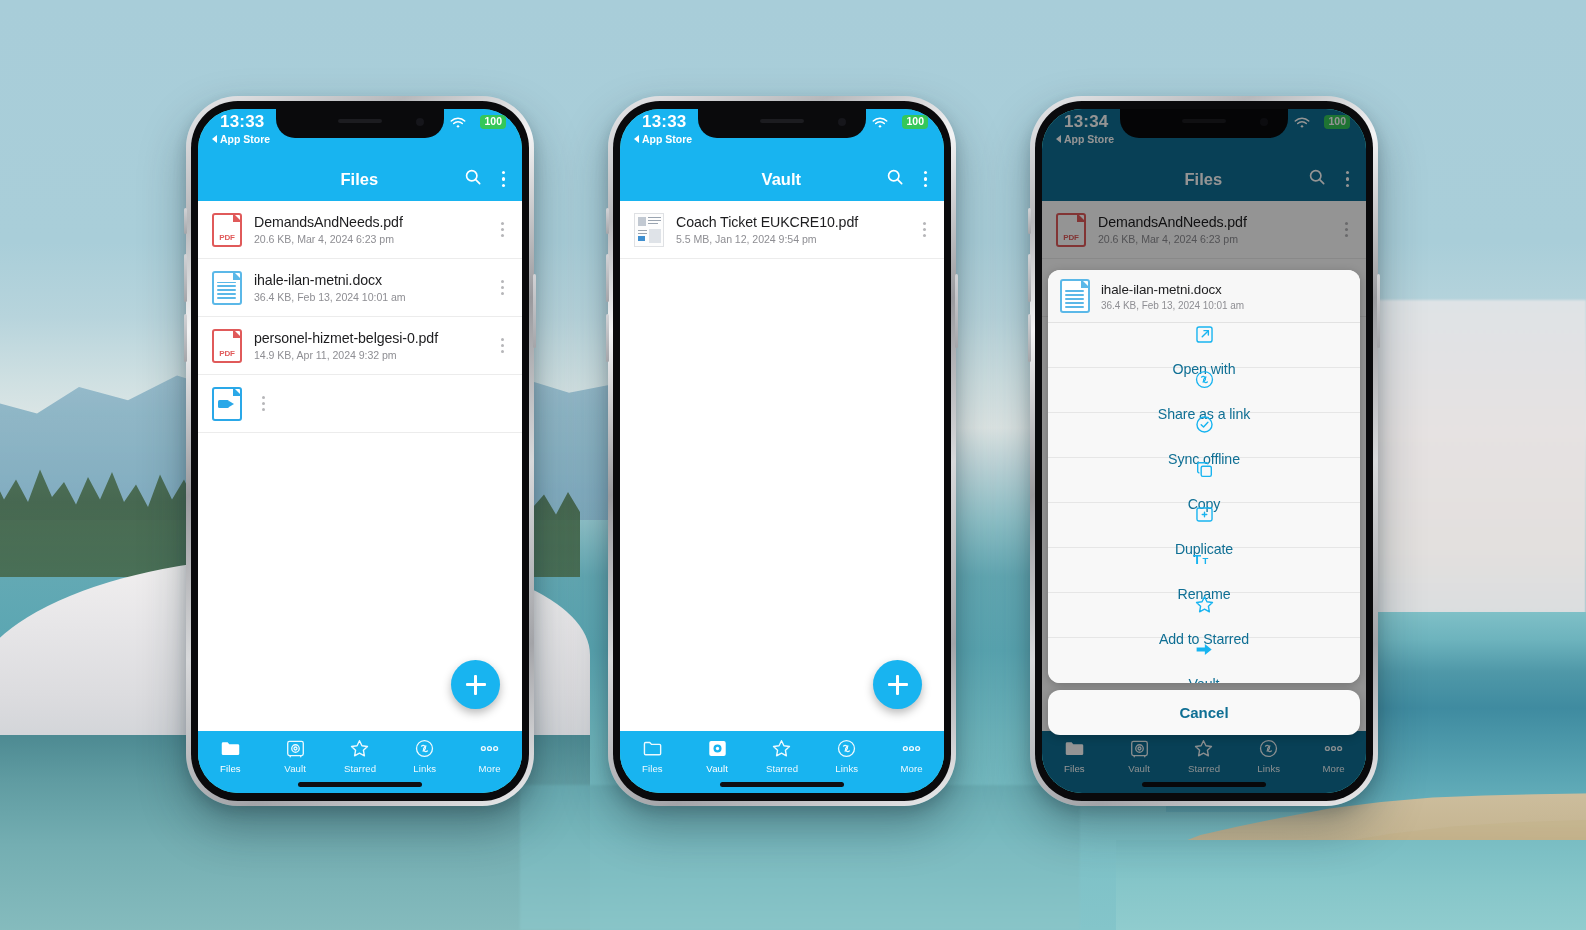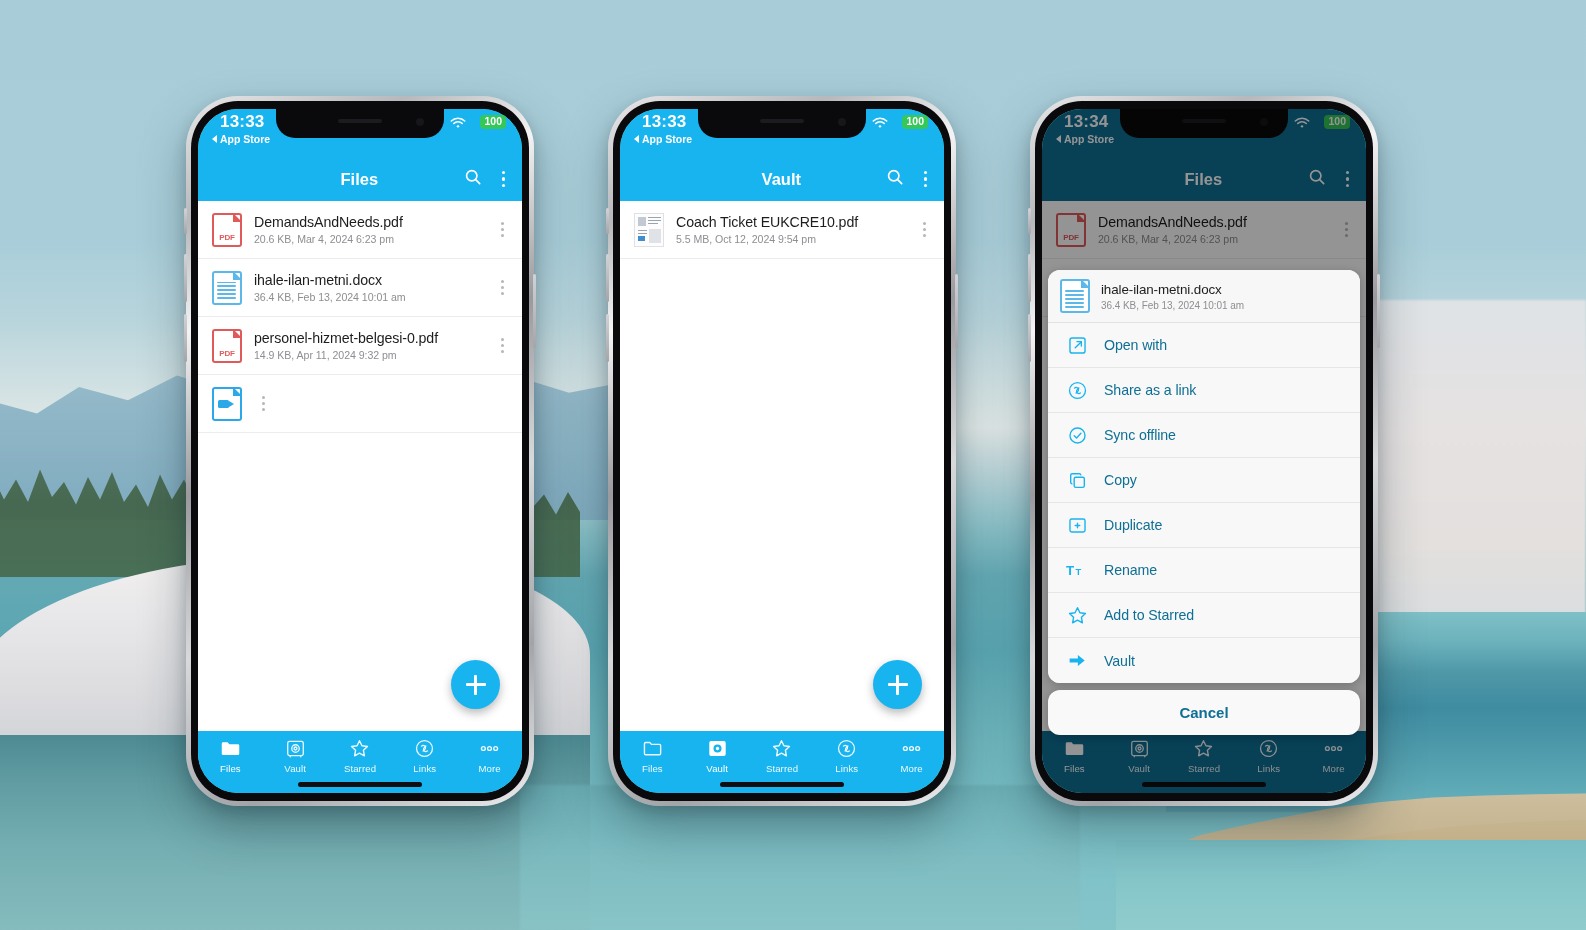--- a/index.html
+++ b/index.html
@@ -414,20 +414,21 @@
   .sheet-header .file-name { font-size: 13.4px; }
   .sheet-header .file-sub  { font-size: 10px; }
   .sheet-item {
     display: flex;
     align-items: center;
     gap: 16px;
     height: 45px;
     padding: 0 18px;
     border-bottom: 1px solid #e6e6e6;
     background: #f8f8f8;
+    flex-direction: column;
   }
   .sheet-item:last-child { border-bottom: none; }
   .sheet-item .si-ic {
     width: 22px; height: 22px;
     flex: none;
     display: flex; align-items: center; justify-content: center;
     color: var(--brand);
   }
   .sheet-item .si-label {
     font-size: 14.2px;
@@ -680,21 +681,21 @@
                 <i style="left:13px;top:3px;width:13px;height:1.4px"></i>
                 <i style="left:13px;top:6px;width:13px;height:1.4px"></i>
                 <i style="left:13px;top:9px;width:10px;height:1.4px"></i>
                 <i style="left:3px;top:16px;width:9px;height:1.4px"></i>
                 <i style="left:3px;top:19px;width:9px;height:1.4px"></i>
                 <i style="left:3px;top:22px;width:7px;height:5px;background:#3f8fd0"></i>
                 <i style="left:14px;top:15px;width:12px;height:14px;background:#dfe3e8"></i>
               </div>
               <div class="file-meta">
                 <div class="file-name">Coach Ticket EUKCRE10.pdf</div>
-                <div class="file-sub">5.5 MB, Oct 12, 2024 9:54 pm</div>
+                <div class="file-sub">5.5 MB, Jan 12, 2024 9:54 pm</div>
               </div>
               <div class="row-kebab">
                 <span></span>
                 <span></span>
                 <span></span>
               </div>
             </div>
             <div class="fab"></div>
           </div>
           <div class="tabbar">

